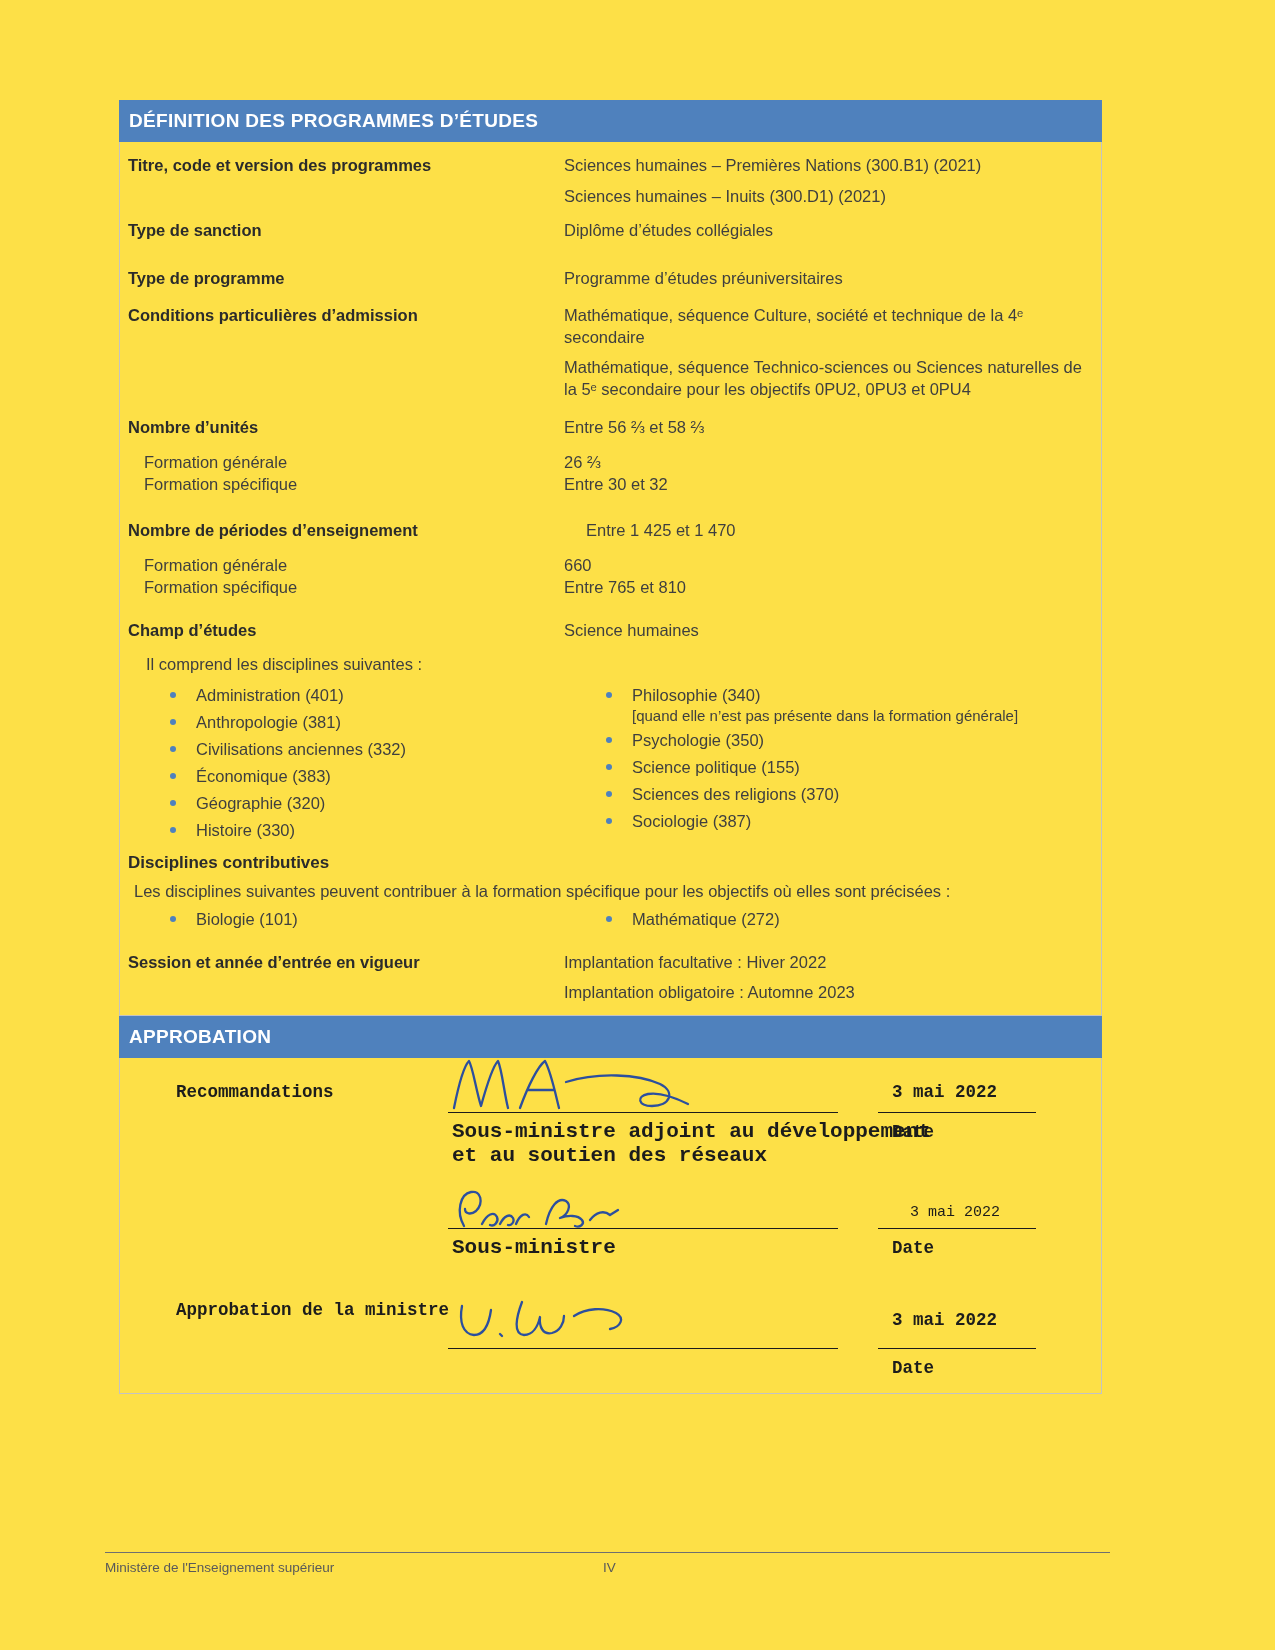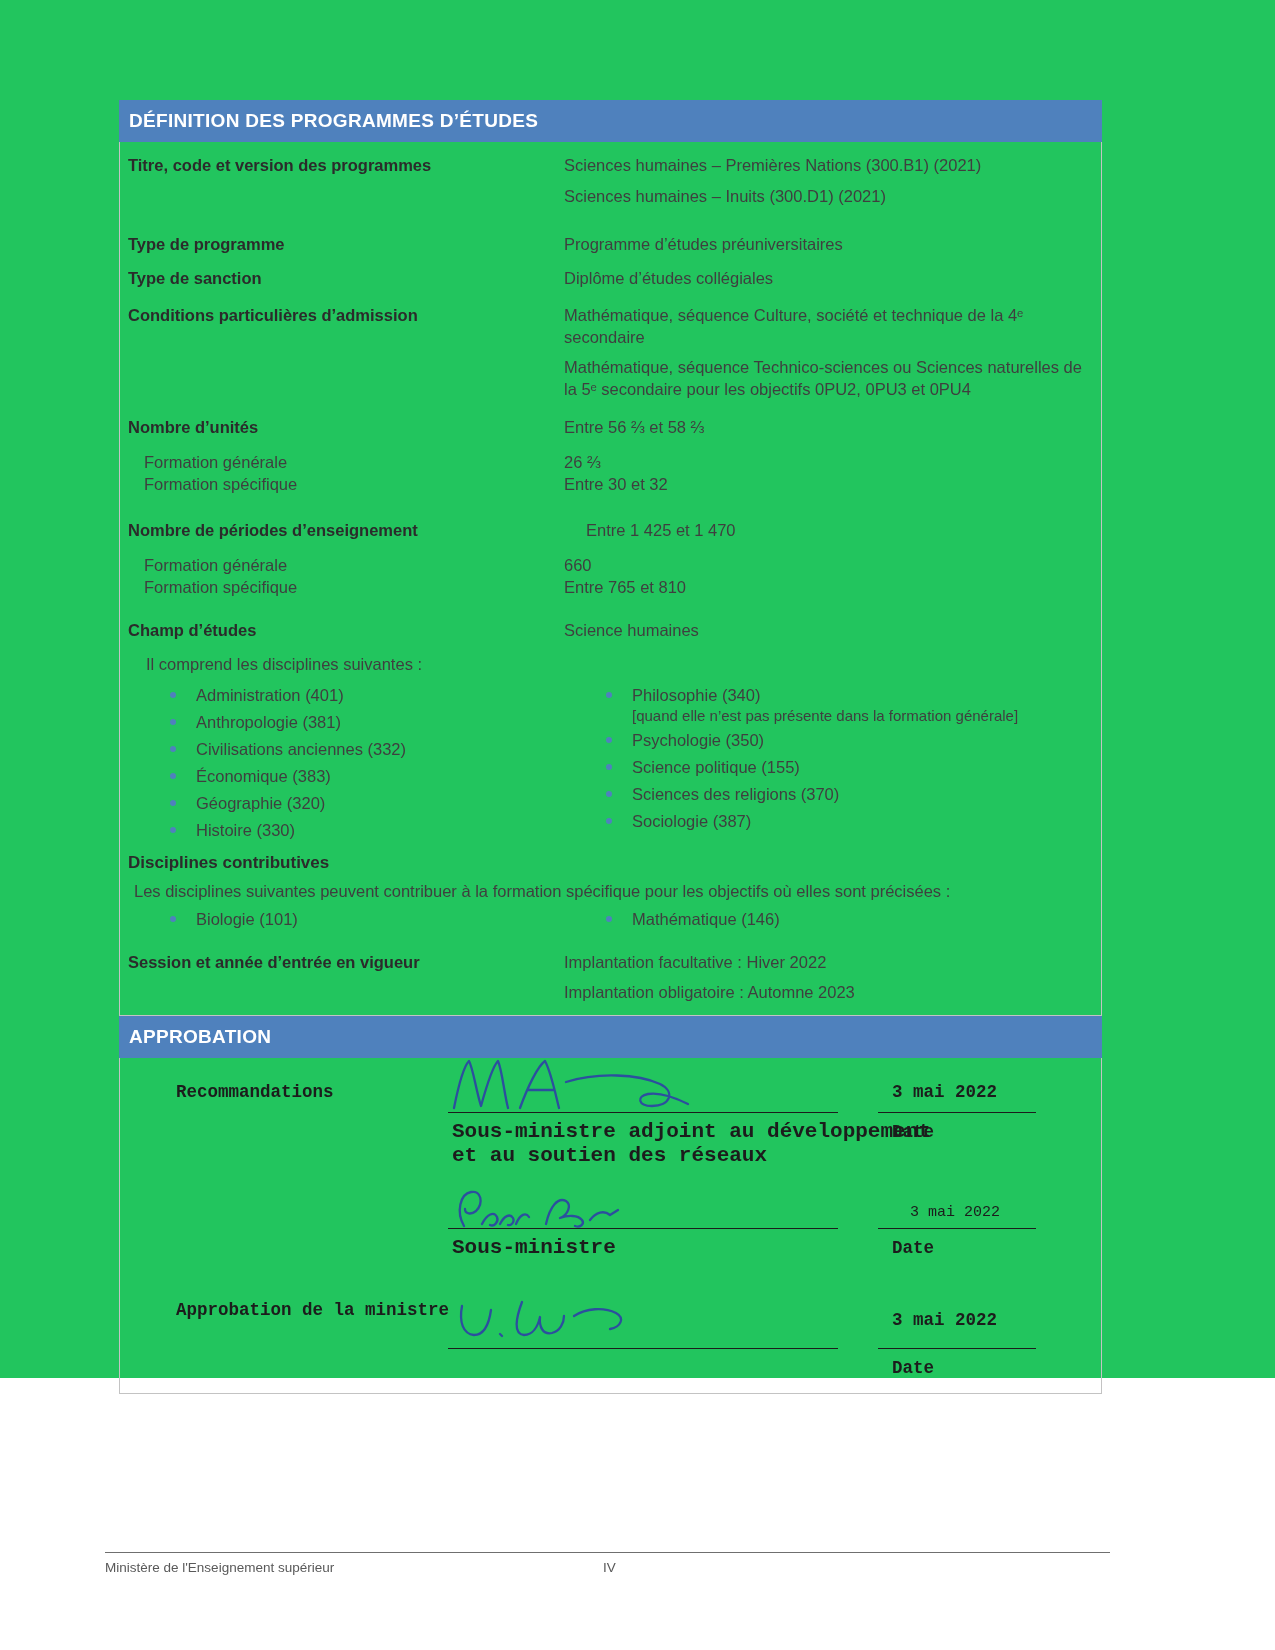--- a/index.html
+++ b/index.html
@@ -2,21 +2,21 @@
 <html><head>
 <meta charset="utf-8">
 <style>
   * { margin:0; padding:0; box-sizing:border-box; }
   html,body { background:#ffffff; }
   body {
     width:1275px; height:1650px;
     font-family:"Liberation Sans", sans-serif;
     color:#3f3f3f;
   }
-  .page { position:relative; width:1275px; height:1378px; background:#22c55e; }
+  .page { position:relative; width:1275px; height:1650px; background:#fde047; }
   .doc { position:absolute; left:119px; top:100px; width:983px; }
 
   .blue-bar {
     background:#4f81bd; color:#ffffff; font-weight:bold;
     font-size:19px; letter-spacing:.3px;
     height:42px; line-height:42px; padding:0 10px;
   }
 
   .def-box {
     border:1px solid #c3c3c3; border-top:none;
@@ -80,28 +80,28 @@
     <div class="def-box">
 
       <div class="def-row">
         <div class="def-label">Titre, code et version des programmes</div>
         <div class="def-value">
           <p class="gap">Sciences humaines – Premières Nations (300.B1) (2021)</p>
           <p>Sciences humaines – Inuits (300.D1) (2021)</p>
         </div>
       </div>
 
+      <div class="def-row mt12">
+        <div class="def-label">Type de sanction</div>
+        <div class="def-value">Diplôme d’études collégiales</div>
+      </div>
+
       <div class="def-row mt26">
         <div class="def-label">Type de programme</div>
         <div class="def-value">Programme d’études préuniversitaires</div>
-      </div>
-
-      <div class="def-row mt12">
-        <div class="def-label">Type de sanction</div>
-        <div class="def-value">Diplôme d’études collégiales</div>
       </div>
 
       <div class="def-row mt15">
         <div class="def-label">Conditions particulières d’admission</div>
         <div class="def-value">
           <p class="gap2">Mathématique, séquence Culture, société et technique de la 4ᵉ secondaire</p>
           <p>Mathématique, séquence Technico-sciences ou Sciences naturelles de la 5ᵉ secondaire pour les objectifs 0PU2, 0PU3 et 0PU4</p>
         </div>
       </div>
 
@@ -162,21 +162,21 @@
       </div>
 
       <div class="contrib-title mt6">Disciplines contributives</div>
       <p class="contrib-intro mt6">Les disciplines suivantes peuvent contribuer à la formation spécifique pour les objectifs où elles sont précisées :</p>
 
       <div class="disc-cols mt6">
         <ul class="blist disc-col-left">
           <li>Biologie (101)</li>
         </ul>
         <ul class="blist disc-col-right">
-          <li>Mathématique (146)</li>
+          <li>Mathématique (272)</li>
         </ul>
       </div>
 
       <div class="def-row mt16">
         <div class="def-label">Session et année d’entrée en vigueur</div>
         <div class="def-value">
           <p class="gap2">Implantation facultative : Hiver 2022</p>
           <p>Implantation obligatoire : Automne 2023</p>
         </div>
       </div>

